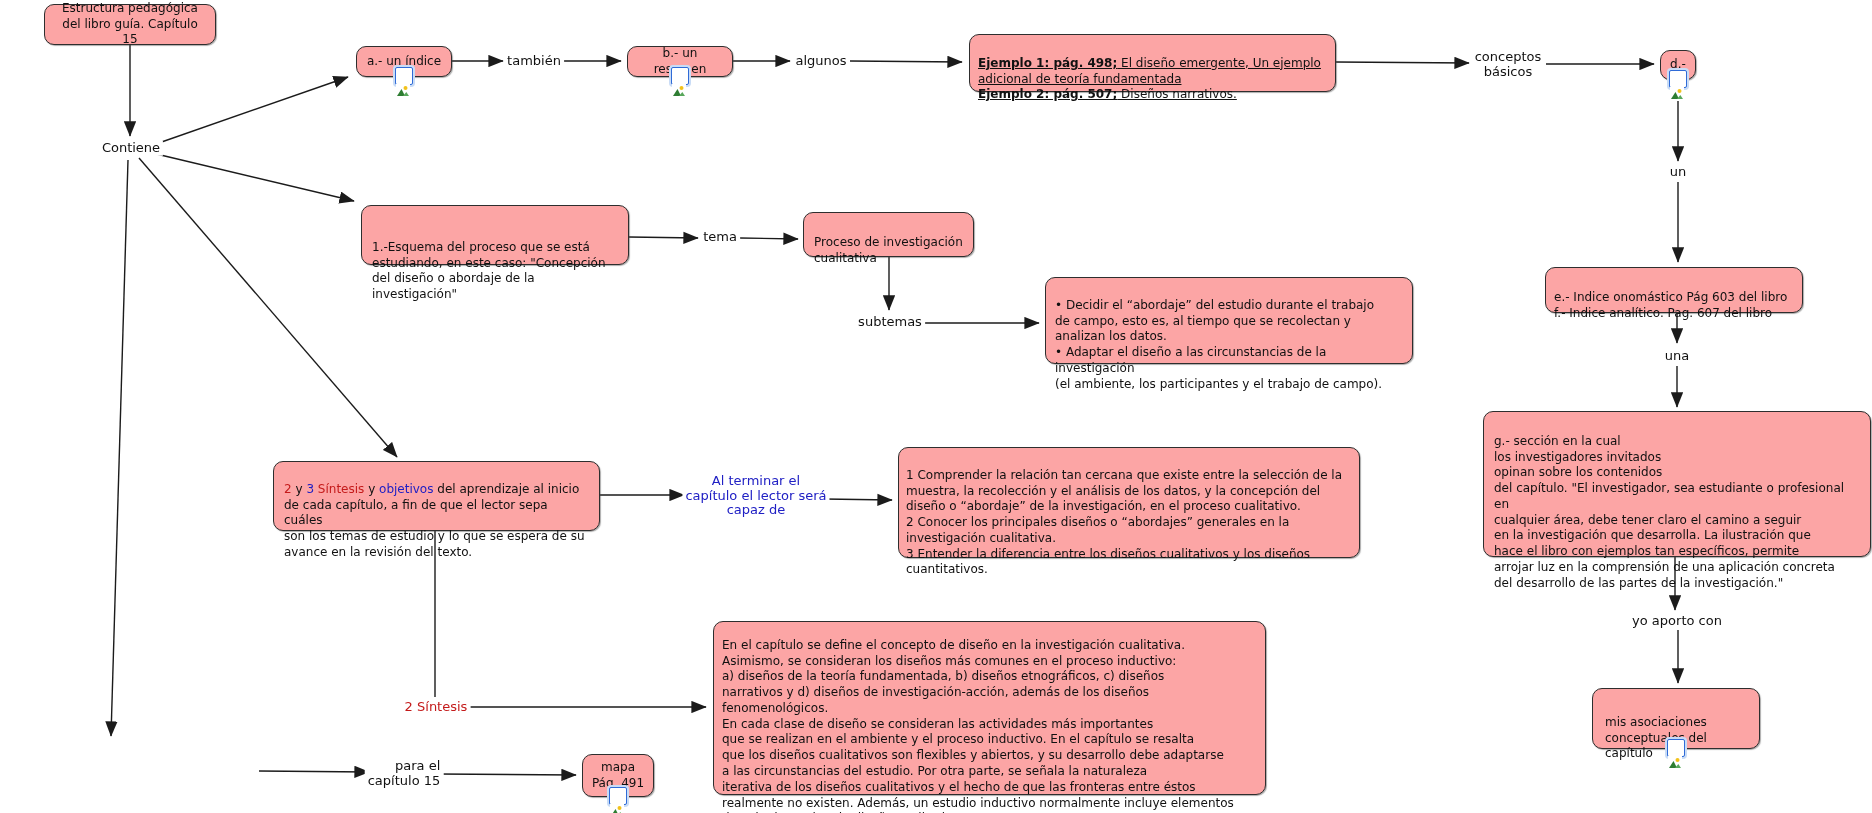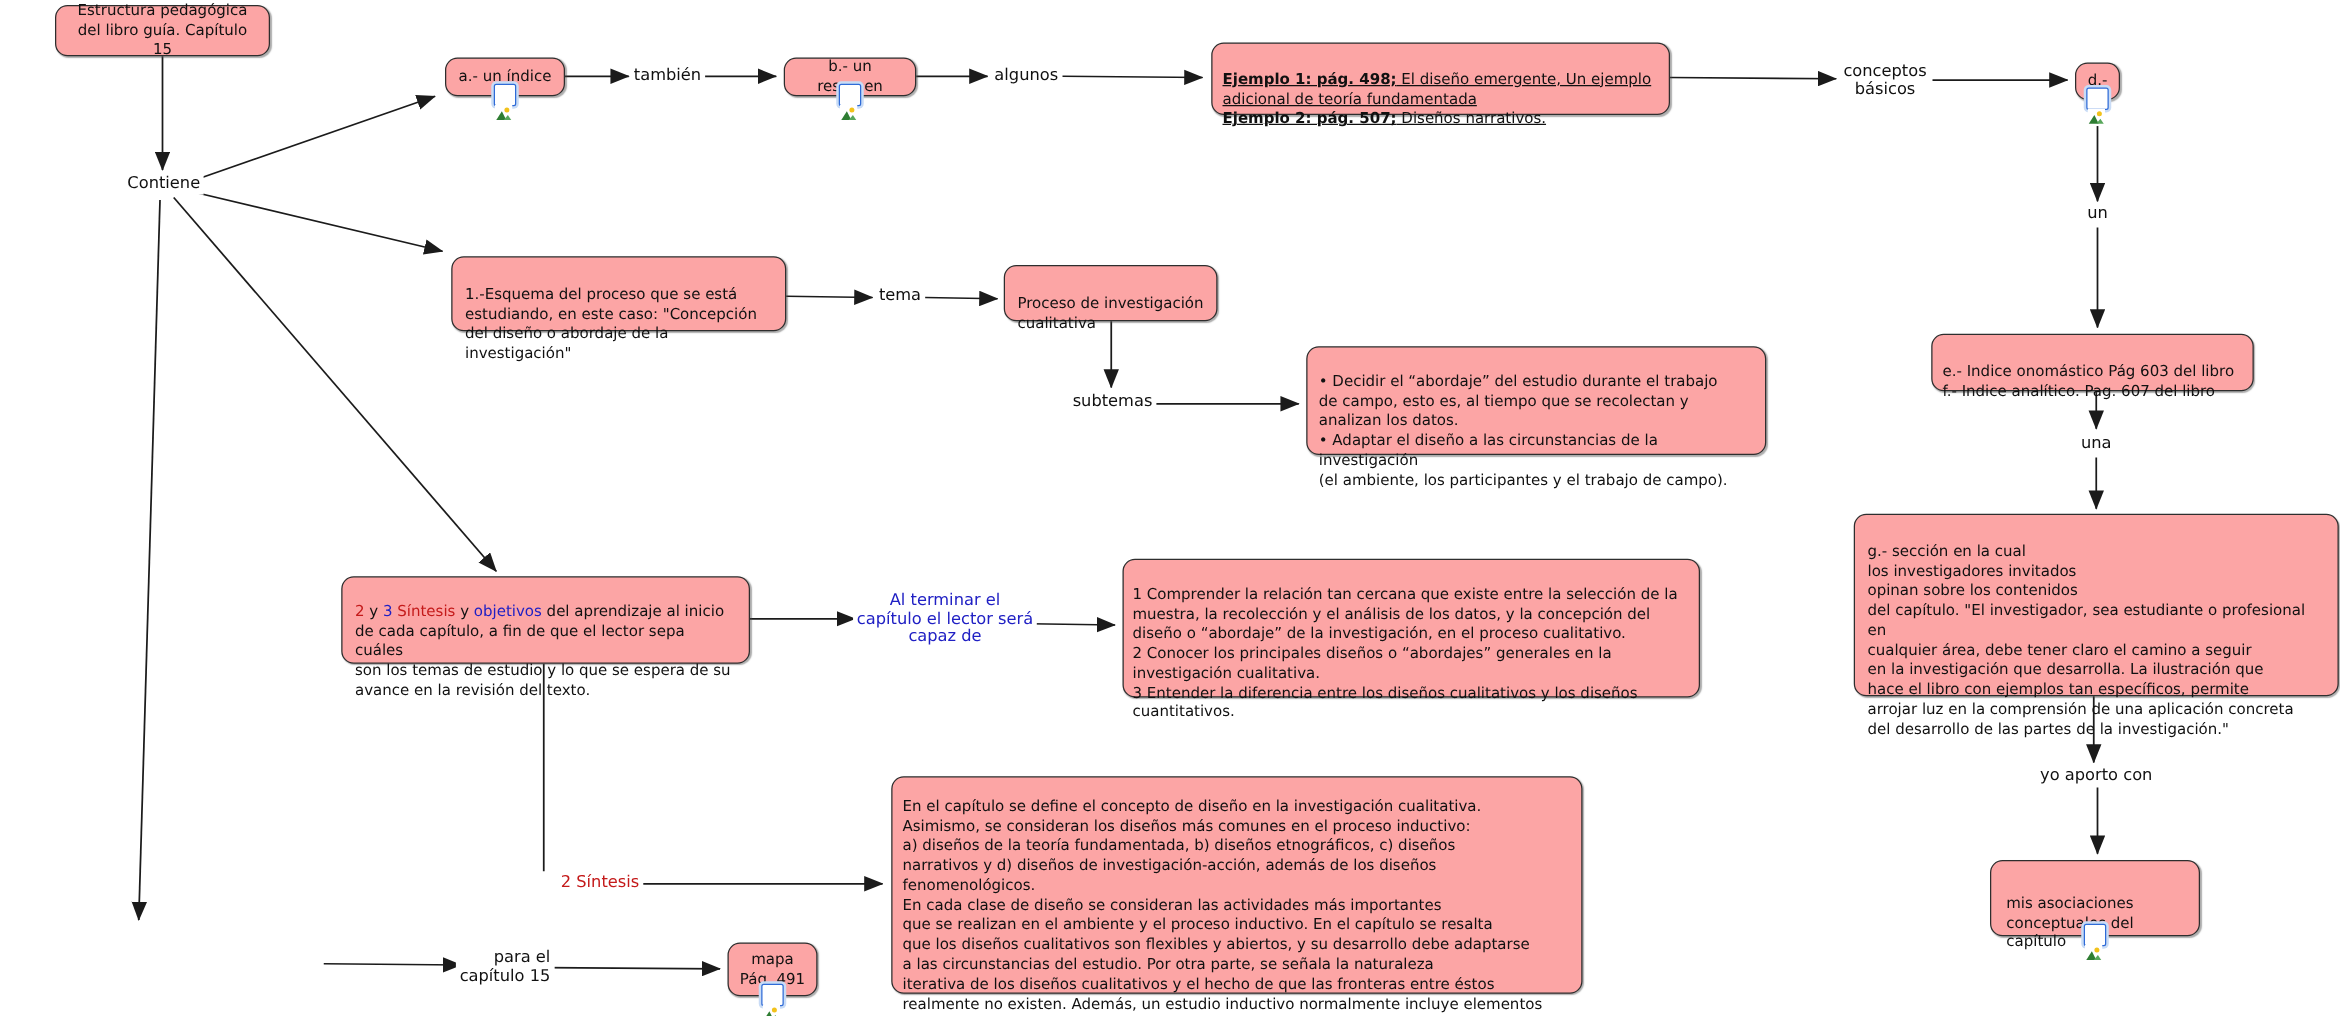--- a/index.html
+++ b/index.html
@@ -18,21 +18,21 @@
   .node.center{display:flex;align-items:center;justify-content:center;text-align:center;}
   .bold{font-weight:bold;}
   .red{color:#c41a1a;}
   .blue{color:#2020c4;}
   .linklabel{
     position:absolute;z-index:3;transform:translate(-50%,-50%);
     background:#ffffff;font-size:13px;line-height:1.12;color:#111;
     white-space:pre-line;text-align:center;padding:0 3px;
   }
   .linklabel.blue-label{color:#2020c4;}
-  .linklabel.red-label{color:#c41a1a;margin-left:44px;}
+  .linklabel.red-label{color:#c41a1a;}
   .res-icon{
     position:absolute;left:50%;bottom:-9px;transform:translateX(-50%);
     width:16px;height:16px;background:#fff;border:1px solid #2f6bd7;
     border-radius:2px;box-shadow:0 0 0 2px #c9dcf6;z-index:4;
   }
   .res-icon svg{display:block;width:14px;height:14px;margin:0;}
 </style>
 </head>
 <body>
 
@@ -145,21 +145,21 @@
     <span class="res-icon">
       <svg viewBox="0 0 14 14">
           <rect x="0" y="0" width="14" height="14" fill="#fff"></rect>
           <circle cx="9.5" cy="4" r="2" fill="#f2c21b"></circle>
           <polygon points="1,12 5.5,5 9,12" fill="#2e7d32"></polygon>
           <polygon points="7,12 10.3,8 13,12" fill="#58a75b"></polygon>
         </svg>
     </span>
   </div>
 
-  <div class="node" style="left:361px;top:205px;width:268px;height:60px;padding:6px 10px;">
+  <div class="node" style="left:361px;top:205px;width:268px;height:60px;padding:18px 10px;">
     <span>1.-Esquema del proceso que se está
 estudiando, en este caso: "Concepción
 del diseño o abordaje de la investigación"</span>
   </div>
 
   <div class="node" style="left:803px;top:212px;width:171px;height:45px;padding:6px 10px;">
     <span>Proceso de investigación
 cualitativa</span>
   </div>
 

